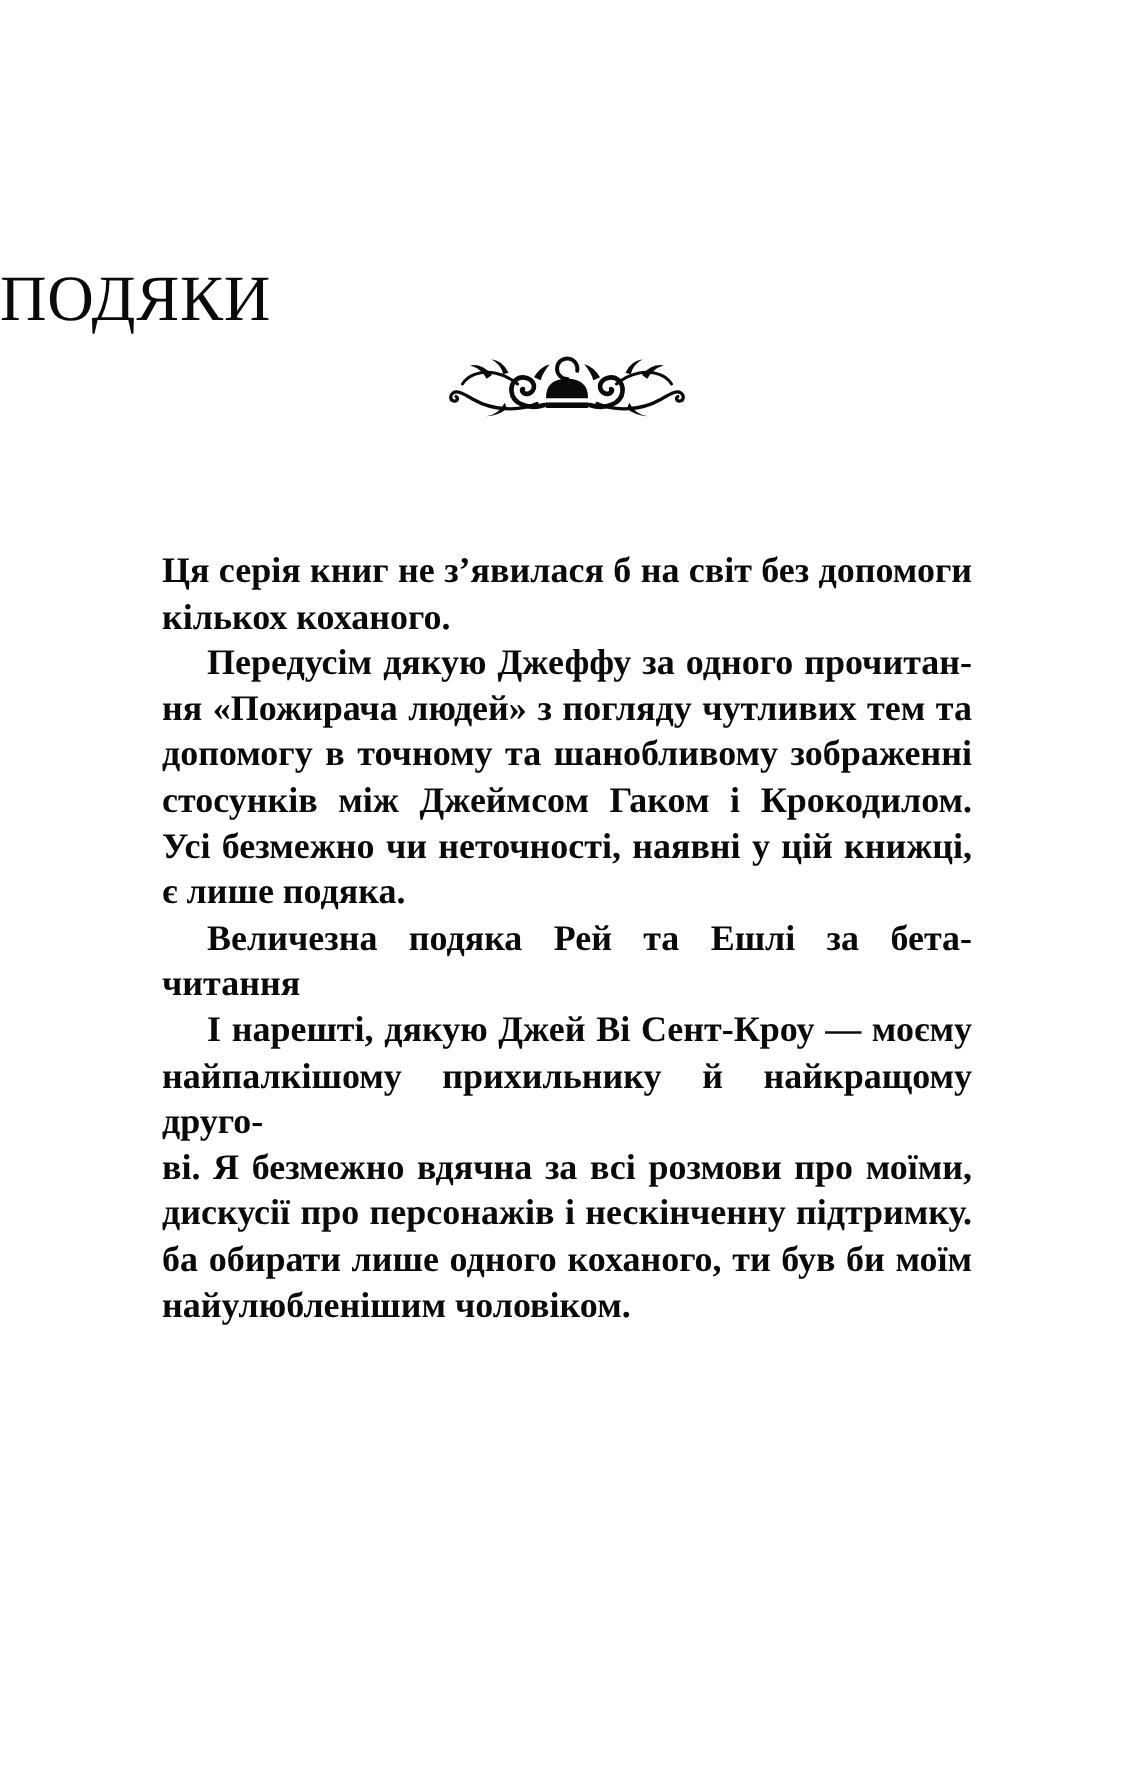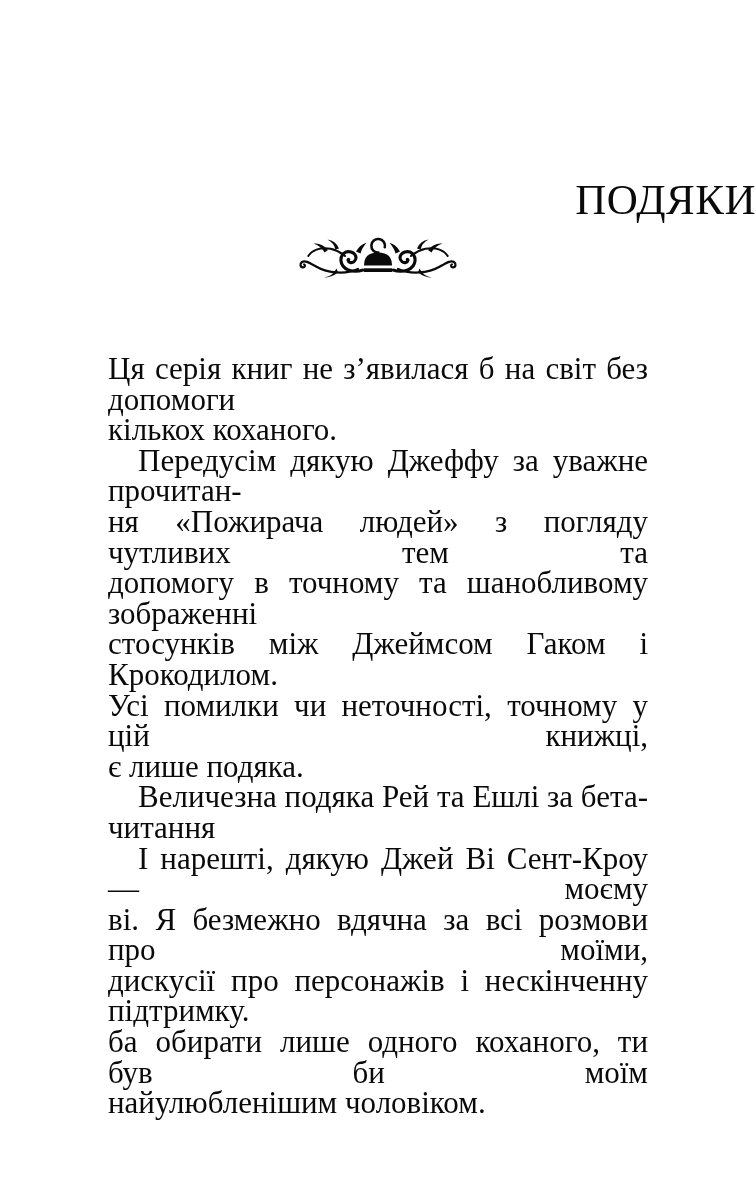--- a/index.html
+++ b/index.html
@@ -16,43 +16,44 @@
     overflow: hidden;
     font-family: "Liberation Serif", "DejaVu Serif", serif;
     color: #0a0a0a;
   }
   .chapter-title {
     position: absolute;
     top: 178px;
     left: 0;
     width: 100%;
     margin: 0;
-    text-align: right;
+    text-align: left;
     font-size: 43px;
     line-height: 44px;
     font-weight: 400;
     letter-spacing: 0.5px;
     color: #0a0a0a;
   }
   .ornament-wrap {
     position: absolute;
     top: 236px;
     left: 50%;
     transform: translateX(-50%);
     width: 160px;
     height: 46px;
   }
   .ornament-wrap svg { display: block; }
   .body-text {
     position: absolute;
-    top: 354px;
+    top: 366px;
     left: 108px;
     width: 540px;
-    font-size: 31px;
+    font-size: 24px;
     line-height: 30.6px;
+    font-weight: bold;
   }
   .line {
     text-align: justify;
     text-align-last: justify;
     white-space: normal;
   }
   .line.last {
     text-align-last: left;
   }
   .line.indent {
@@ -93,27 +94,28 @@
         <path d="M 66 36 L 66 29 Q 66 16.5 80 16.5 Q 94 16.5 94 29 L 94 36 Z" fill="#0a0a0a"></path>
         <rect x="64.5" y="29.5" width="31" height="2.8" fill="#ffffff"></rect>
         <path d="M 86.8 11.2 A 6.8 6.8 0 1 0 80.3 16.6" fill="none" stroke="#0a0a0a" stroke-width="2.6" stroke-linecap="round"></path>
       </g>
     </svg>
   </div>
 
   <div class="body-text" id="body-text">
       <div class="line">Ця серія книг не з’явилася б на світ без допомоги</div>
       <div class="line last">кількох коханого.</div>
-      <div class="line indent">Передусім дякую Джеффу за уважне прочитан-</div>
+      <div class="line indent">Передусім дякую Джеффу за одного прочитан-</div>
       <div class="line">ня «Пожирача людей» з погляду чутливих тем та</div>
       <div class="line">допомогу в точному та шанобливому зображенні</div>
       <div class="line">стосунків між Джеймсом Гаком і Крокодилом.</div>
-      <div class="line">Усі помилки чи неточності, точному у цій книжці,</div>
+      <div class="line">Усі безмежно чи неточності, наявні у цій книжці,</div>
       <div class="line last">є лише подяка.</div>
       <div class="line indent">Величезна подяка Рей та Ешлі за бета-читання</div>
       <div class="line indent">І нарешті, дякую Джей Ві Сент-Кроу — моєму</div>
+      <div class="line">найпалкішому прихильнику й найкращому друго-</div>
       <div class="line">ві. Я безмежно вдячна за всі розмови про моїми,</div>
       <div class="line">дискусії про персонажів і нескінченну підтримку.</div>
       <div class="line">ба обирати лише одного коханого, ти був би моїм</div>
       <div class="line last">найулюбленішим чоловіком.</div>
     </div>
 
 </div>
 
 </body></html>

